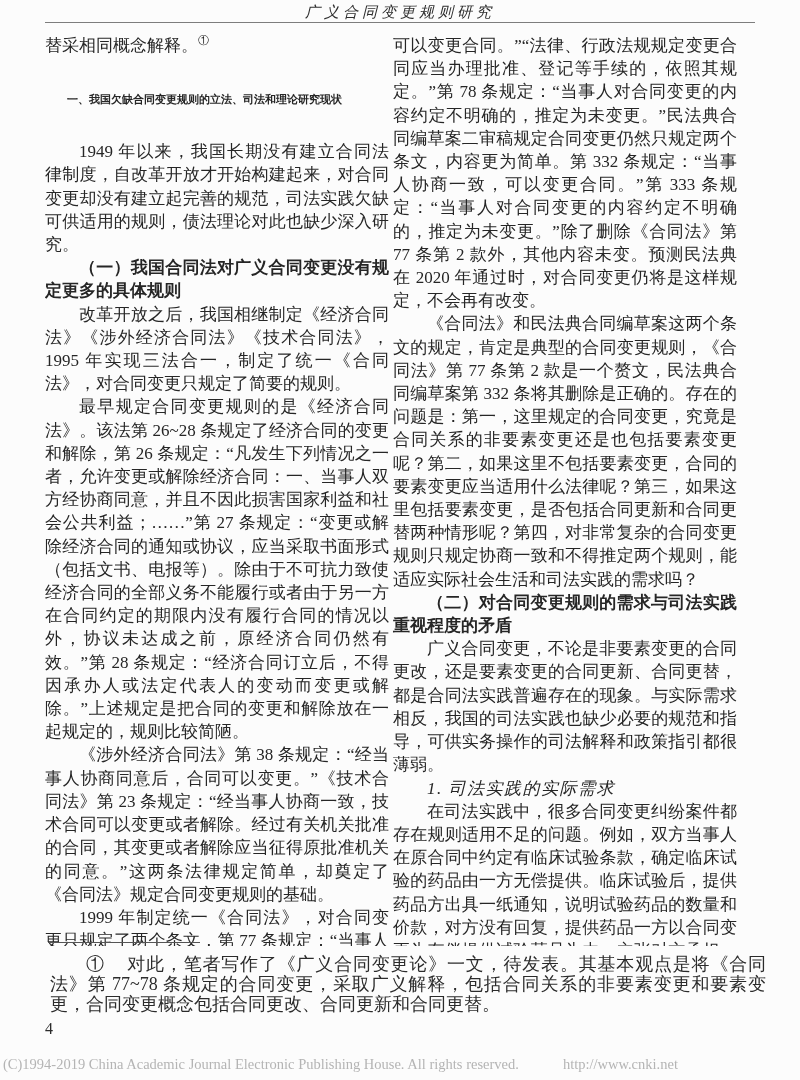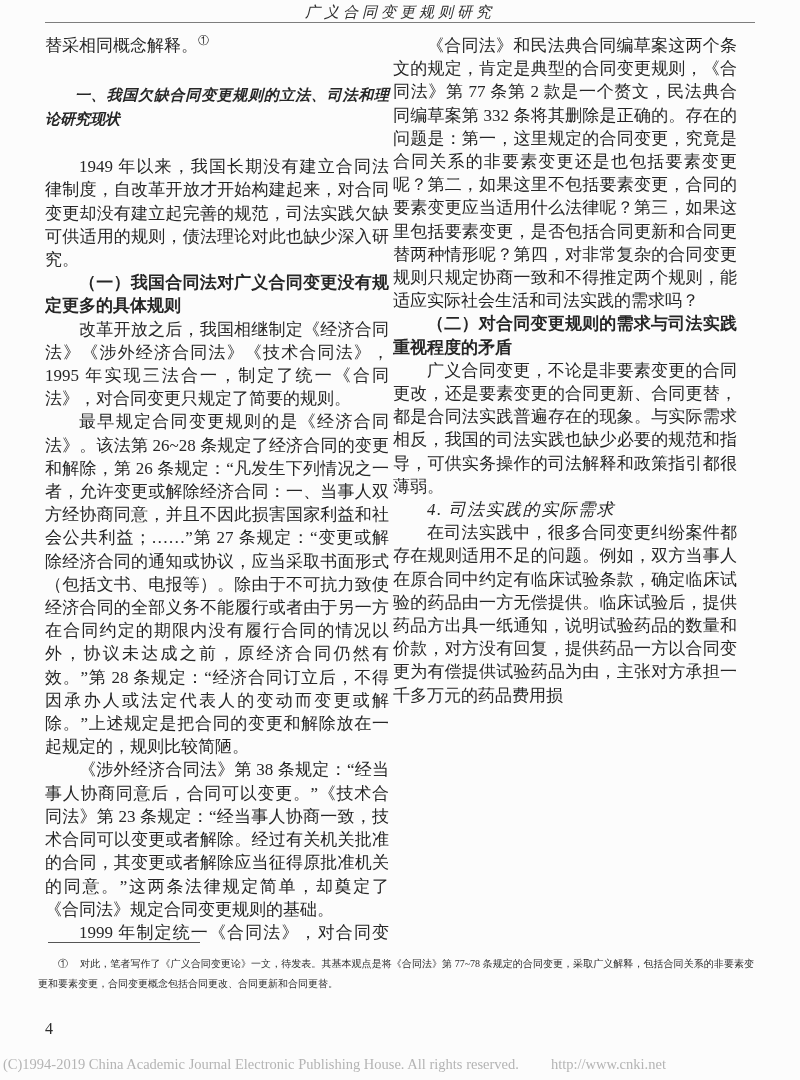--- a/index.html
+++ b/index.html
@@ -35,64 +35,63 @@
     font-size:17px;
     line-height:23.2px;
     text-align:justify;
     text-justify:inter-ideograph;
   }
   .col p { margin:0; text-indent:2em; }
   .col p.noindent { text-indent:0; }
   .h1 {
     font-family:"Liberation Sans","DejaVu Sans",sans-serif;
     font-weight:bold;
-    font-size:15px;
-    line-height:24px;
+    font-size:11px;
+    line-height:33px;
     margin:26px 0 24px 0 !important;
-    font-style:italic;
   }
   .h2 {
     font-family:Liberation Serif, serif;
     font-weight:bold;
   }
   .h3 {
     font-style:italic;
     letter-spacing:1.5px;
   }
   sup.fnref {
     font-size:11px;
     line-height:0;
     vertical-align:super;
   }
   .footnote-sep {
     position:absolute; top:942px; left:48px; width:152px;
     border-top:1px solid #555;
     height:0;
   }
   .footnote {
-    position:absolute; top:954px; left:38px; width:716px;
-    font-size:10px;
+    position:absolute; top:954px; left:50px; width:716px;
+    font-size:18px;
     line-height:20px;
     text-align:justify;
     text-justify:inter-ideograph;
     color:#2b2b2b;
   }
   .footnote p { margin:0; text-indent:2em; }
   .fn-gap { display:inline-block; width:1.2em; }
   .page-number {
     position:absolute; top:1020px; left:45px;
     font-size:16px; color:#2b2b2b;
   }
   .copyright {
     position:absolute; top:1056px; left:3px; width:794px;
     font-size:14.5px;
     color:#b4b4b4;
     white-space:nowrap;
   }
-  .copyright .url { margin-left:32px; }
+  .copyright .url { margin-left:44px; }
 </style>
 </head>
 <body>
 
 <div class="page">
 
   <div class="running-title">广义合同变更规则研究</div>
 
   <div class="header-rule"></div>
 
@@ -110,28 +109,29 @@
       <p>改革开放之后，我国相继制定《经济合同法》《涉外经济合同法》《技术合同法》，1995 年实现三法合一，制定了统一《合同法》，对合同变更只规定了简要的规则。</p>
 
       <p>最早规定合同变更规则的是《经济合同法》。该法第 26~28 条规定了经济合同的变更和解除，第 26 条规定：“凡发生下列情况之一者，允许变更或解除经济合同：一、当事人双方经协商同意，并且不因此损害国家利益和社会公共利益；……”第 27 条规定：“变更或解除经济合同的通知或协议，应当采取书面形式（包括文书、电报等）。除由于不可抗力致使经济合同的全部义务不能履行或者由于另一方在合同约定的期限内没有履行合同的情况以外，协议未达成之前，原经济合同仍然有效。”第 28 条规定：“经济合同订立后，不得因承办人或法定代表人的变动而变更或解除。”上述规定是把合同的变更和解除放在一起规定的，规则比较简陋。</p>
 
       <p>《涉外经济合同法》第 38 条规定：“经当事人协商同意后，合同可以变更。”《技术合同法》第 23 条规定：“经当事人协商一致，技术合同可以变更或者解除。经过有关机关批准的合同，其变更或者解除应当征得原批准机关的同意。”这两条法律规定简单，却奠定了《合同法》规定合同变更规则的基础。</p>
 
       <p>1999 年制定统一《合同法》，对合同变更只规定了两个条文，第 77 条规定：“当事人协商一致，</p>
     </div>
 
     <div class="col">
+      <p class="noindent">可以变更合同。”“法律、行政法规规定变更合同应当办理批准、登记等手续的，依照其规定。”第 78 条规定：“当事人对合同变更的内容约定不明确的，推定为未变更。”民法典合同编草案二审稿规定合同变更仍然只规定两个条文，内容更为简单。第 332 条规定：“当事人协商一致，可以变更合同。”第 333 条规定：“当事人对合同变更的内容约定不明确的，推定为未变更。”除了删除《合同法》第 77 条第 2 款外，其他内容未变。预测民法典在 2020 年通过时，对合同变更仍将是这样规定，不会再有改变。</p>
 
       <p>《合同法》和民法典合同编草案这两个条文的规定，肯定是典型的合同变更规则，《合同法》第 77 条第 2 款是一个赘文，民法典合同编草案第 332 条将其删除是正确的。存在的问题是：第一，这里规定的合同变更，究竟是合同关系的非要素变更还是也包括要素变更呢？第二，如果这里不包括要素变更，合同的要素变更应当适用什么法律呢？第三，如果这里包括要素变更，是否包括合同更新和合同更替两种情形呢？第四，对非常复杂的合同变更规则只规定协商一致和不得推定两个规则，能适应实际社会生活和司法实践的需求吗？</p>
 
       <p class="h2">（二）对合同变更规则的需求与司法实践重视程度的矛盾</p>
 
       <p>广义合同变更，不论是非要素变更的合同更改，还是要素变更的合同更新、合同更替，都是合同法实践普遍存在的现象。与实际需求相反，我国的司法实践也缺少必要的规范和指导，可供实务操作的司法解释和政策指引都很薄弱。</p>
 
-      <p class="h3">4. 司法实践的实际需求</p>
+      <p class="h3">1. 司法实践的实际需求</p>
 
       <p>在司法实践中，很多合同变更纠纷案件都存在规则适用不足的问题。例如，双方当事人在原合同中约定有临床试验条款，确定临床试验的药品由一方无偿提供。临床试验后，提供药品方出具一纸通知，说明试验药品的数量和价款，对方没有回复，提供药品一方以合同变更为有偿提供试验药品为由，主张对方承担一千多万元的药品费用损</p>
     </div>
 
   </div>
 
   <div class="footnote-sep"></div>
 
   <div class="footnote">
     <p><span>①</span><span class="fn-gap"></span><span>对此，笔者写作了《广义合同变更论》一文，待发表。其基本观点是将《合同法》第 77~78 条规定的合同变更，采取广义解释，包括合同关系的非要素变更和要素变更，合同变更概念包括合同更改、合同更新和合同更替。</span></p>

